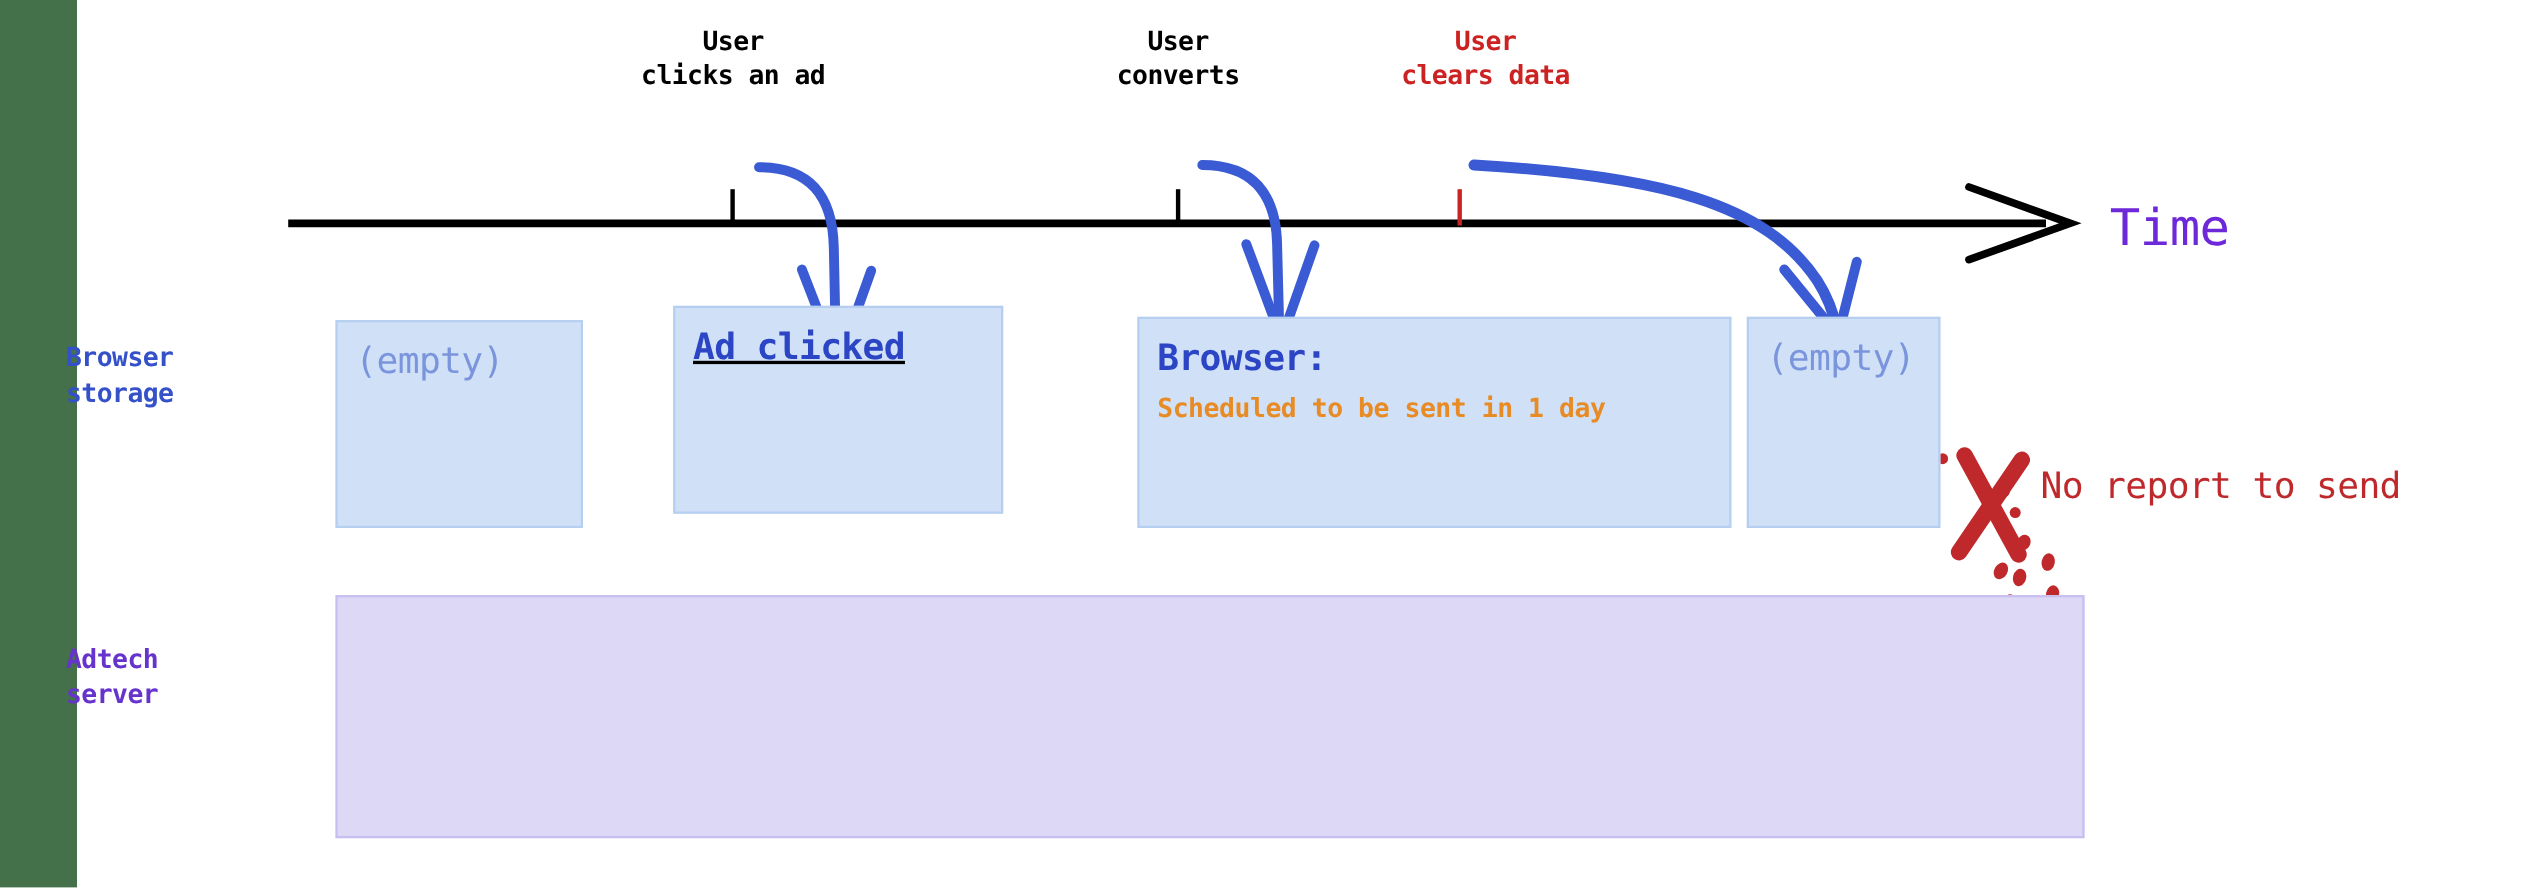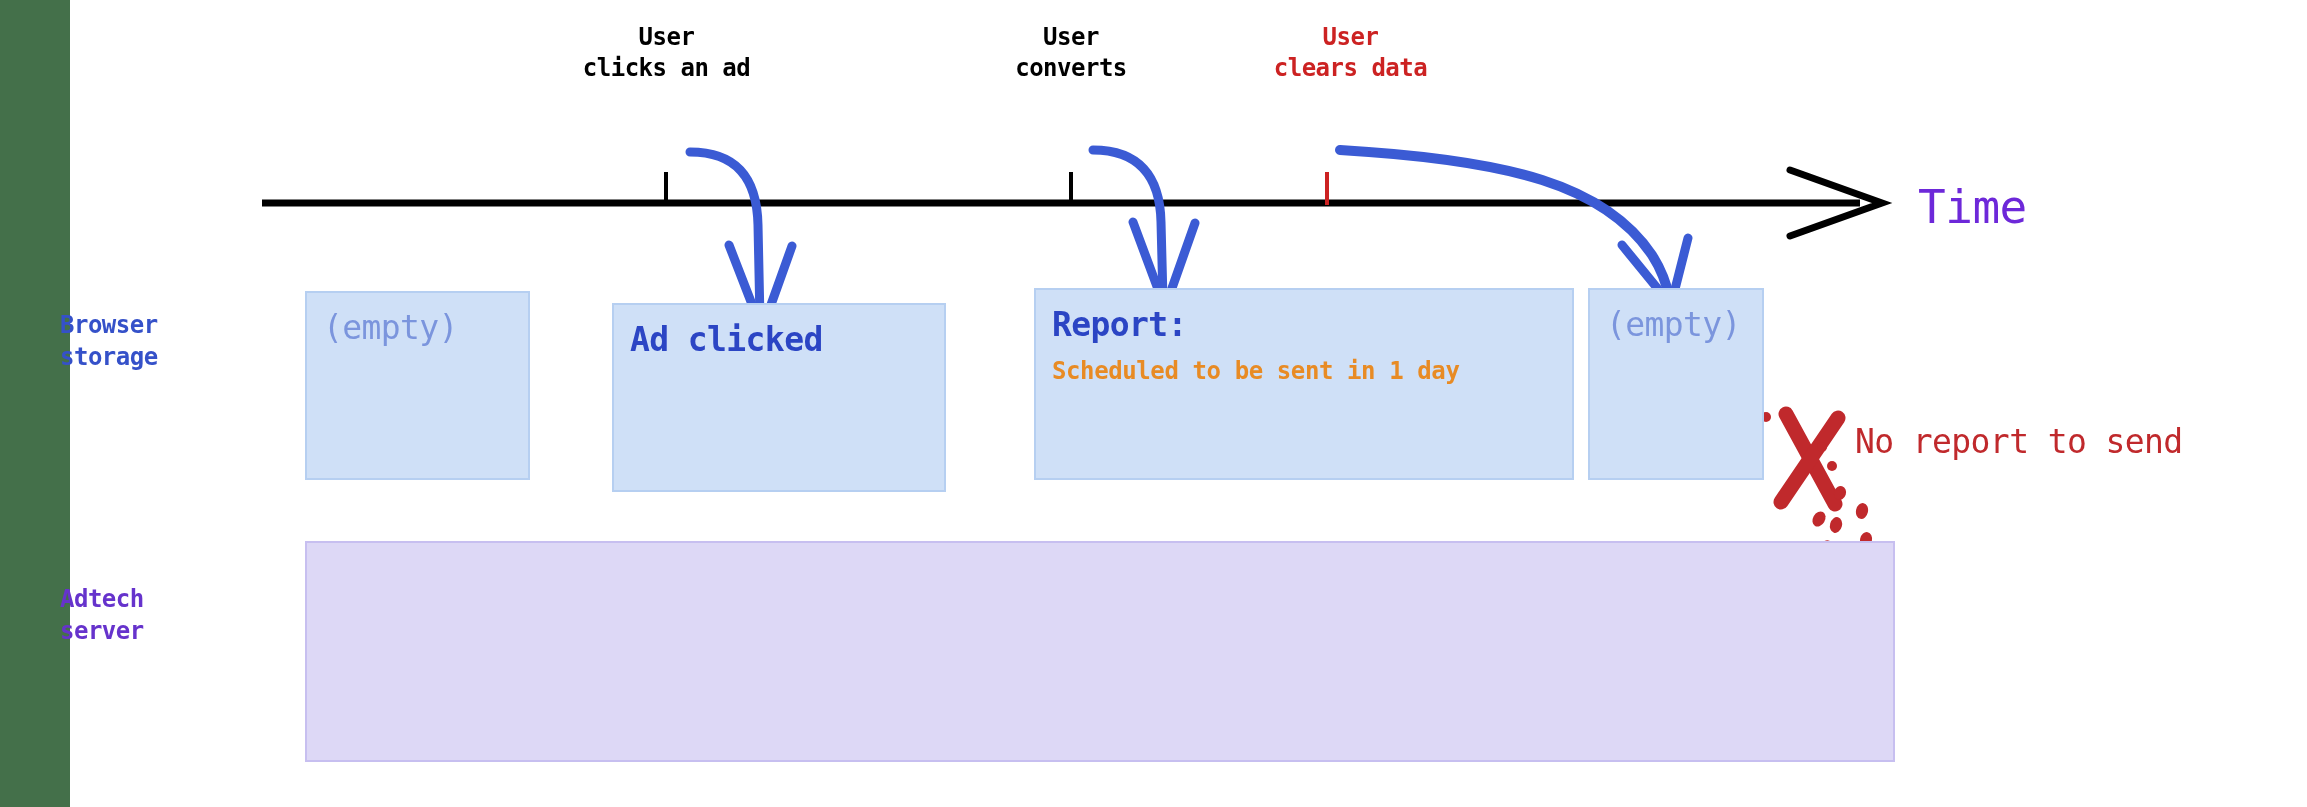--- a/index.html
+++ b/index.html
@@ -181,26 +181,26 @@
   <div class="row-label browser" style="left:60px; top:310px; width:215px;">Browser
 storage</div>
 
   <div class="row-label adtech" style="left:60px; top:584px; width:215px;">Adtech
 server</div>
 
   <div class="storage-box" style="left:305px; top:291px; width:225px; height:189px;">
     <div class="box-line empty">(empty)</div>
   </div>
 
-  <div class="storage-box" style="left:612px; top:303px; width:334px; height:189px;">
+  <div class="storage-box" style="left:612px; top:278px; width:300px; height:189px;text-decoration:underline;">
     <div class="box-line filled">Ad clicked</div>
   </div>
 
   <div class="storage-box" style="left:1034px; top:288px; width:540px; height:192px;">
-    <div class="box-line filled">Report:</div>
+    <div class="box-line filled">Browser:</div>
     <div class="box-line note">Scheduled to be sent in 1 day</div>
   </div>
 
   <div class="storage-box" style="left:1588px; top:288px; width:176px; height:192px;">
     <div class="box-line empty">(empty)</div>
   </div>
 
   <div class="server-box" style="left:305px; top:541px; width:1590px; height:221px;"></div>
 
   <div class="annot" style="left:1855px; top:421px;">No report to send</div>

